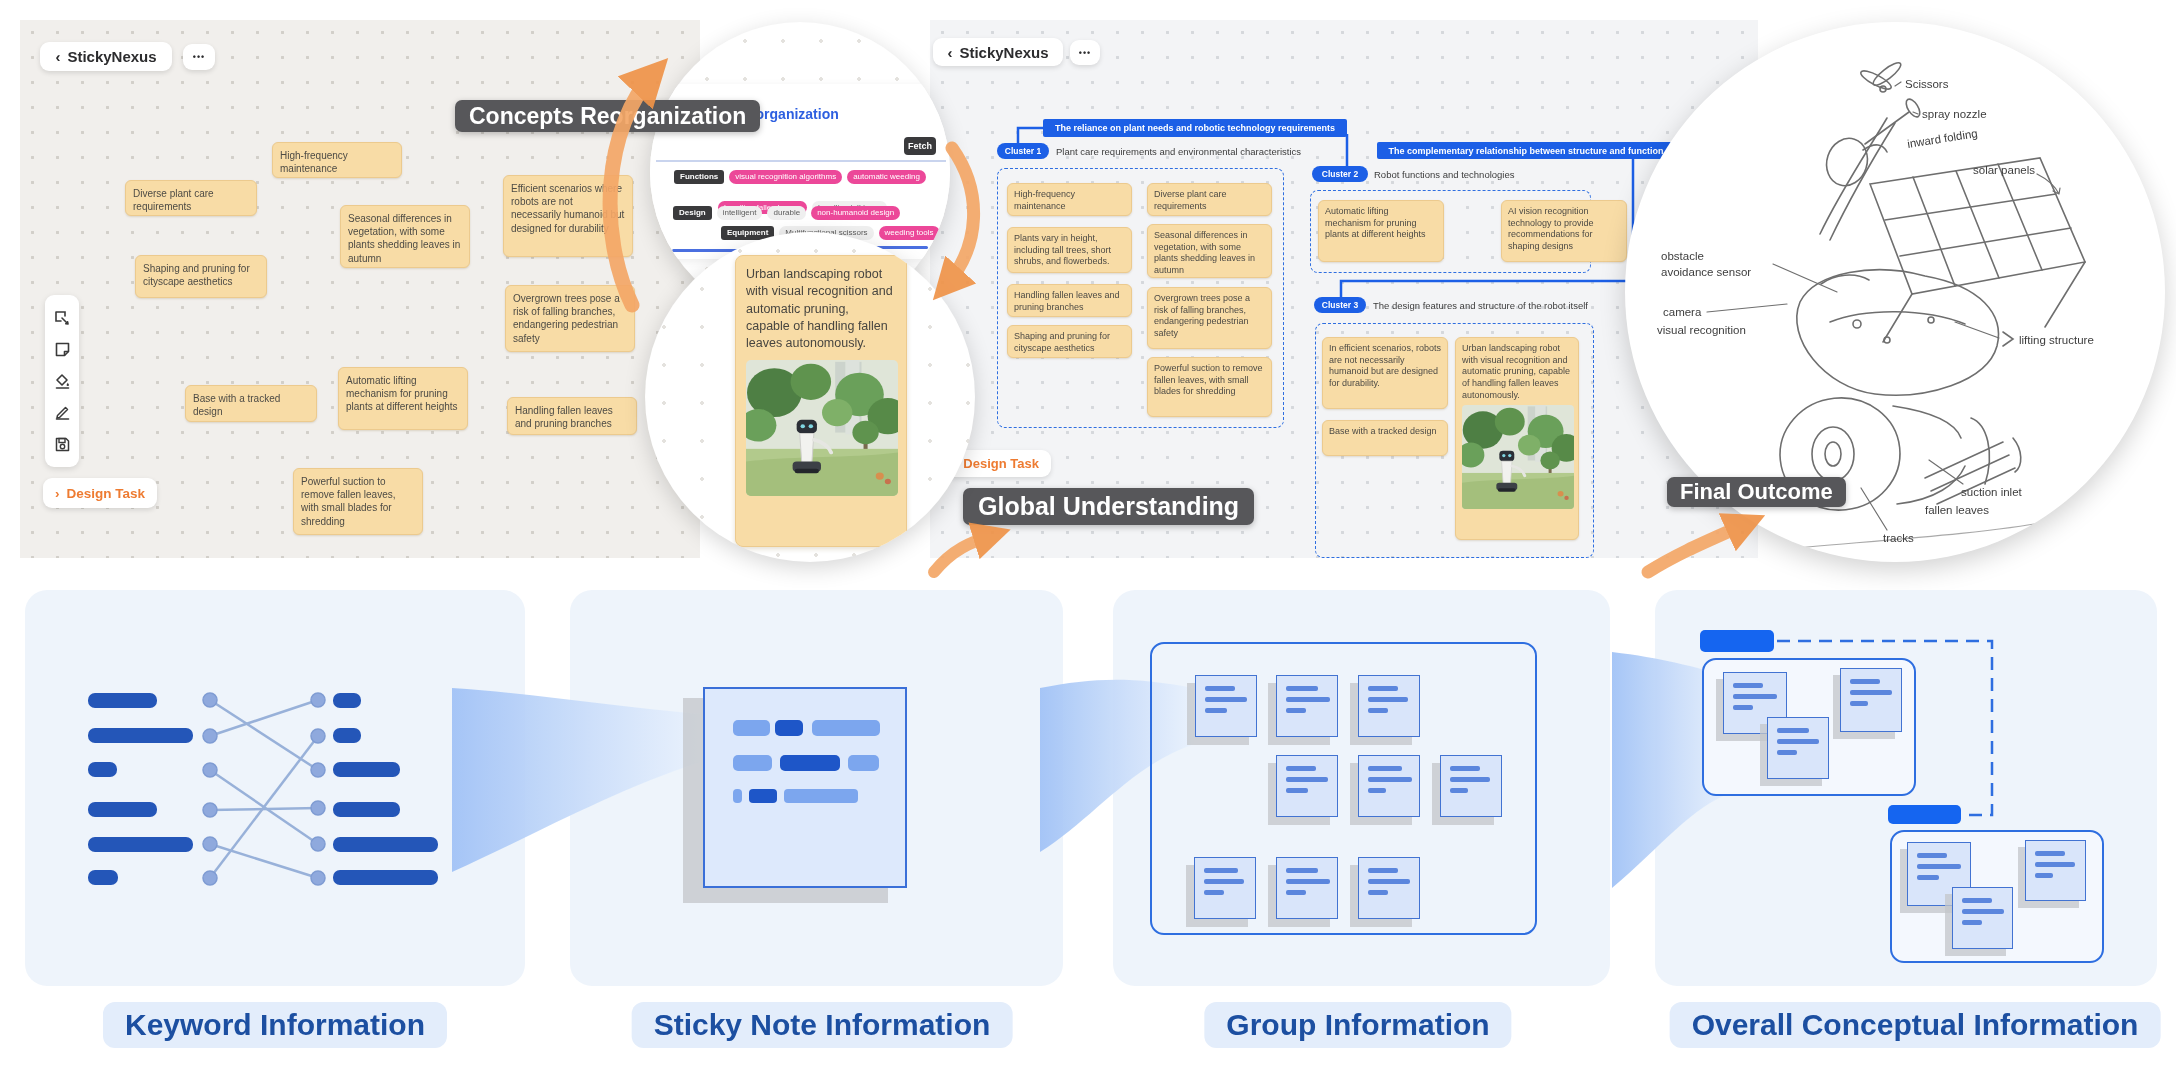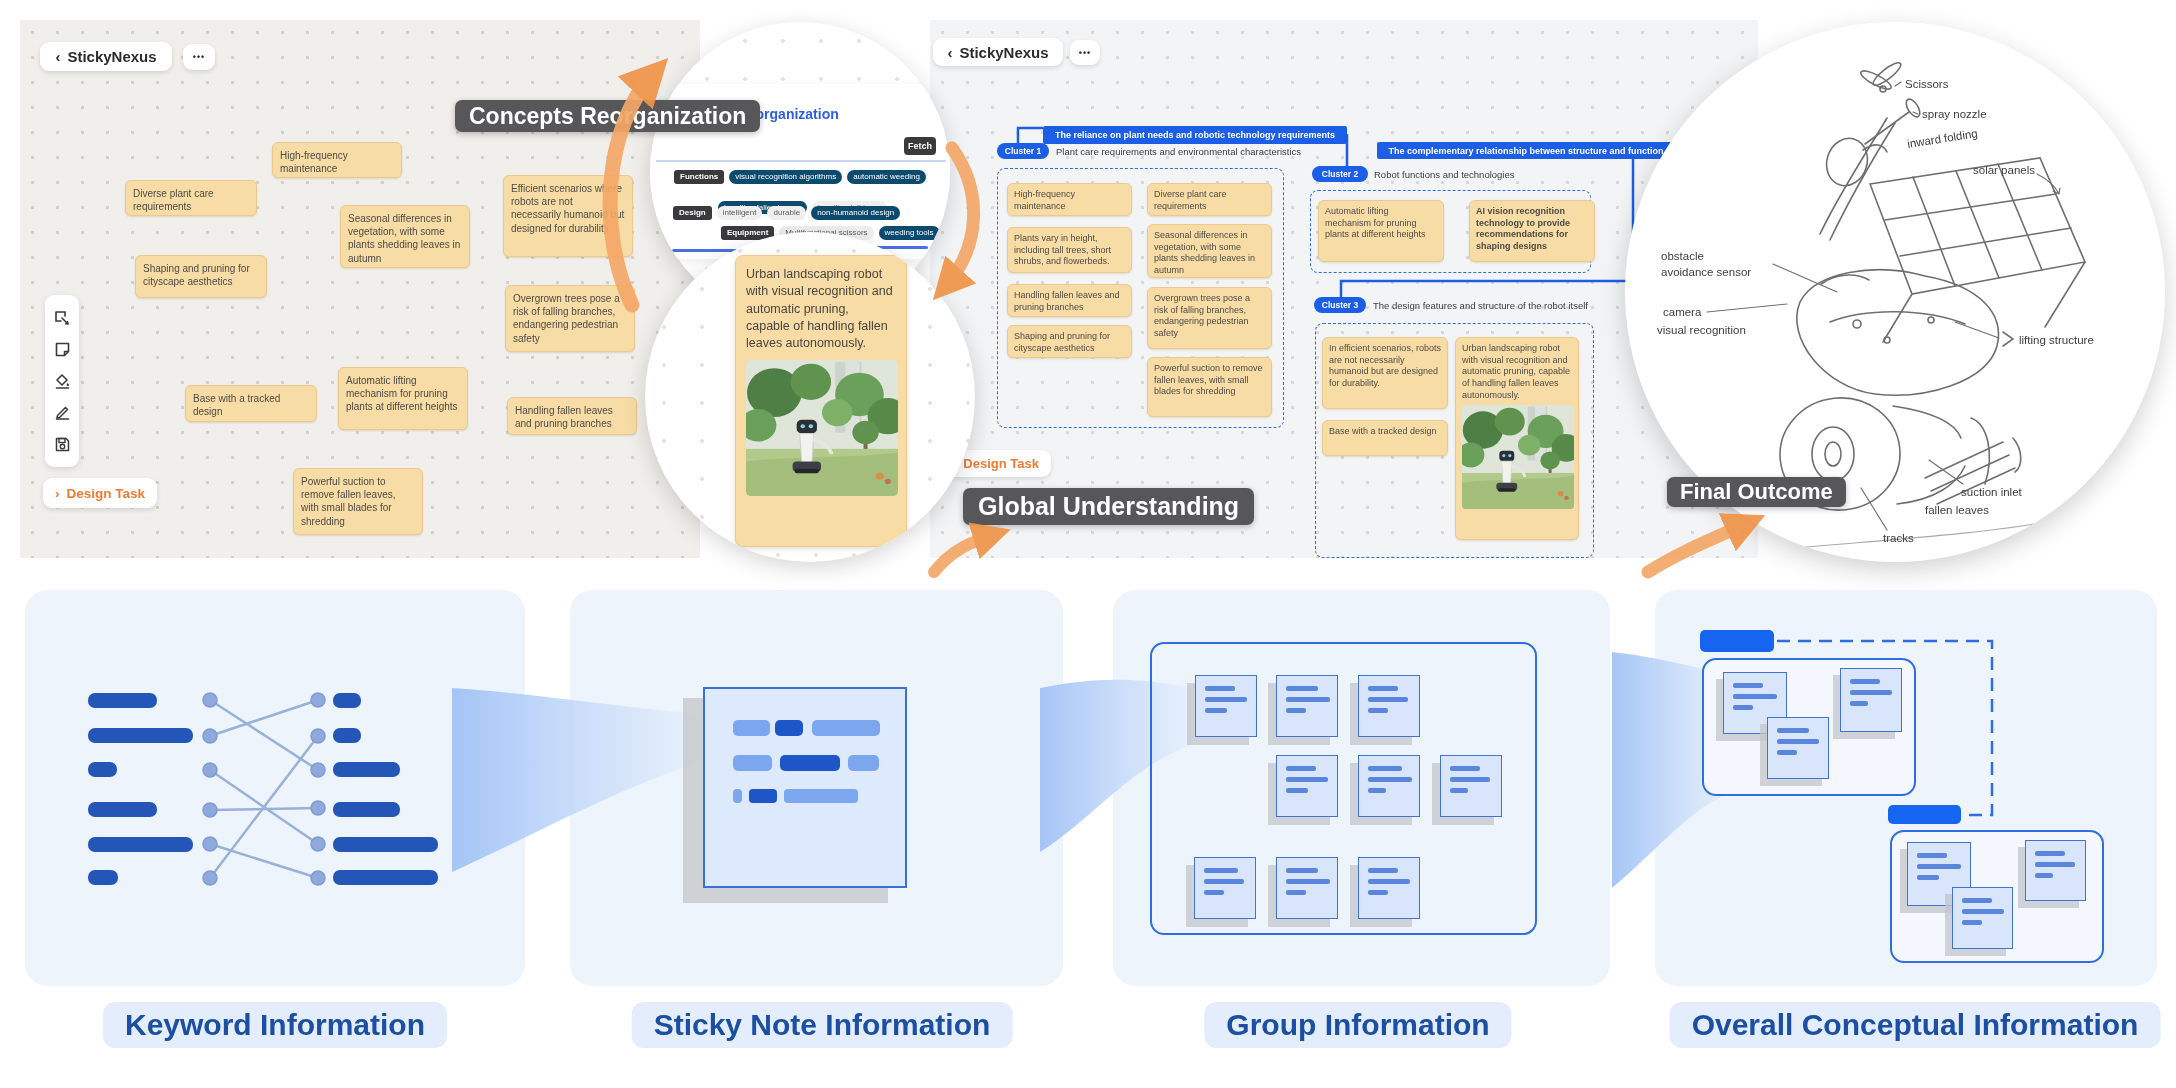--- a/index.html
+++ b/index.html
@@ -55,21 +55,21 @@
     background-size:38px 38px; box-shadow:0 6px 22px rgba(0,0,0,.16); overflow:hidden; }
   .lens.plain { background-image:none; }
 
   .kcard { position:absolute; background:#fff; border-radius:10px; }
   .ktitle { position:absolute; color:#2d5fe0; font-weight:700; font-size:14px; white-space:nowrap; }
   .fetch { position:absolute; background:#3a3a3c; color:#fff; font-size:9px; font-weight:600;
     border-radius:4px; display:flex; align-items:center; justify-content:center; }
   .krow { position:absolute; display:flex; gap:5px; align-items:center; flex-wrap:nowrap; }
   .chip { font-size:8px; padding:2px 6px; border-radius:8px; white-space:nowrap; line-height:1.2; }
   .chip.k { background:#3a3a3c; color:#fff; border-radius:3px; font-weight:600; }
-  .chip.b { background:#0c4a6e; color:#fff; }
+  .chip.b { background:#ec4899; color:#fff; }
   .chip.g { background:#efefef; color:#5c5c5c; }
 
   .bignote { position:absolute; background:#f8dca6; border:1px solid #ecca8e;
     border-radius:8px; padding:10px; font-size:12.5px; line-height:1.38; color:#474540;
     box-shadow:0 2px 5px rgba(120,90,30,.2); }
 
   
   .sklabel { fill:#3d3d3d; font-size:11.5px; font-family:"Liberation Sans",sans-serif; }
 
   
@@ -159,21 +159,21 @@
   <div class="hdr-pill" style="left:1070px; top:40px; width:30px; height:25px; font-size:9px; letter-spacing:1px;">
     <span>•••</span>
   </div>
 
   <svg class="abs" style="left:930px; top:20px;" width="828" height="538" viewBox="0 0 828 538" fill="none">
     <path d="M113 108 H88 V126" stroke="#1c5fe6" stroke-width="2.5"></path>
     <path d="M417 114 V148" stroke="#1c5fe6" stroke-width="2.5"></path>
     <path d="M703 138 V261 H411 V277" stroke="#1c5fe6" stroke-width="2.5"></path>
   </svg>
 
-  <div class="banner" style="left:1043px; top:119px; width:304px; height:18px;margin-top:7px;">
+  <div class="banner" style="left:1043px; top:119px; width:304px; height:18px;">
     <span>The reliance on plant needs and robotic technology requirements</span>
   </div>
   <div class="banner" style="left:1377px; top:142px; width:298px; height:17px;">
     <span>The complementary relationship between structure and function</span>
   </div>
 
   <div class="clpill" style="left:997px; top:143px; width:52px; height:16px;">
       <span>Cluster 1</span>
     </div>
   <div class="cltitle" style="left:1056px; top:146px;"><span>Plant care requirements and environmental characteristics</span></div>
@@ -186,21 +186,21 @@
   <div class="note cnote" style="left:1147px; top:224px; width:125px; height:54px;"><span>Seasonal differences in vegetation, with some plants shedding leaves in autumn</span></div>
   <div class="note cnote" style="left:1147px; top:287px; width:125px; height:62px;"><span>Overgrown trees pose a risk of falling branches, endangering pedestrian safety</span></div>
   <div class="note cnote" style="left:1147px; top:357px; width:125px; height:60px;"><span>Powerful suction to remove fallen leaves, with small blades for shredding</span></div>
 
   <div class="clpill" style="left:1312px; top:166px; width:56px; height:16px;">
       <span>Cluster 2</span>
     </div>
   <div class="cltitle" style="left:1374px; top:169px;"><span>Robot functions and technologies</span></div>
   <div class="cbox" style="left:1310px; top:190px; width:281px; height:83px;"></div>
   <div class="note cnote" style="left:1318px; top:200px; width:126px; height:62px;"><span>Automatic lifting mechanism for pruning plants at different heights</span></div>
-  <div class="note cnote" style="left:1469px; top:200px; width:126px; height:62px;font-weight:bold;"><span>AI vision recognition technology to provide recommendations for shaping designs</span></div>
+  <div class="note cnote" style="left:1501px; top:200px; width:126px; height:62px;"><span>AI vision recognition technology to provide recommendations for shaping designs</span></div>
 
   <div class="clpill" style="left:1314px; top:297px; width:52px; height:16px;">
       <span>Cluster 3</span>
     </div>
   <div class="cltitle" style="left:1373px; top:300px;"><span>The design features and structure of the robot itself</span></div>
   <div class="cbox" style="left:1315px; top:323px; width:279px; height:235px;"></div>
   <div class="note cnote" style="left:1322px; top:337px; width:126px; height:72px;"><span>In efficient scenarios, robots are not necessarily humanoid but are designed for durability.</span></div>
   <div class="note cnote" style="left:1322px; top:420px; width:126px; height:36px;"><span>Base with a tracked design</span></div>
   <div class="note cnote" style="left:1455px; top:337px; width:124px; height:203px;">
     <span>Urban landscaping robot with visual recognition and automatic pruning, capable of handling fallen leaves autonomously.</span>

